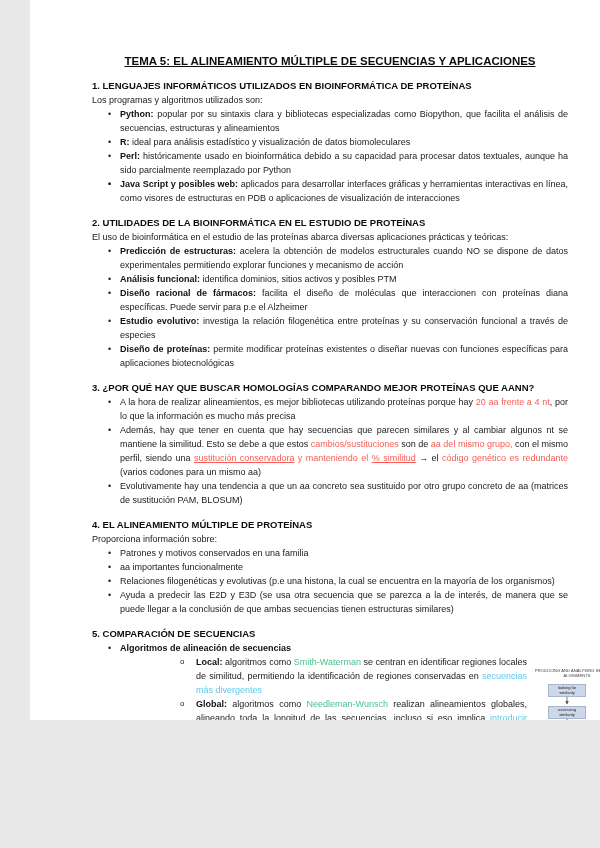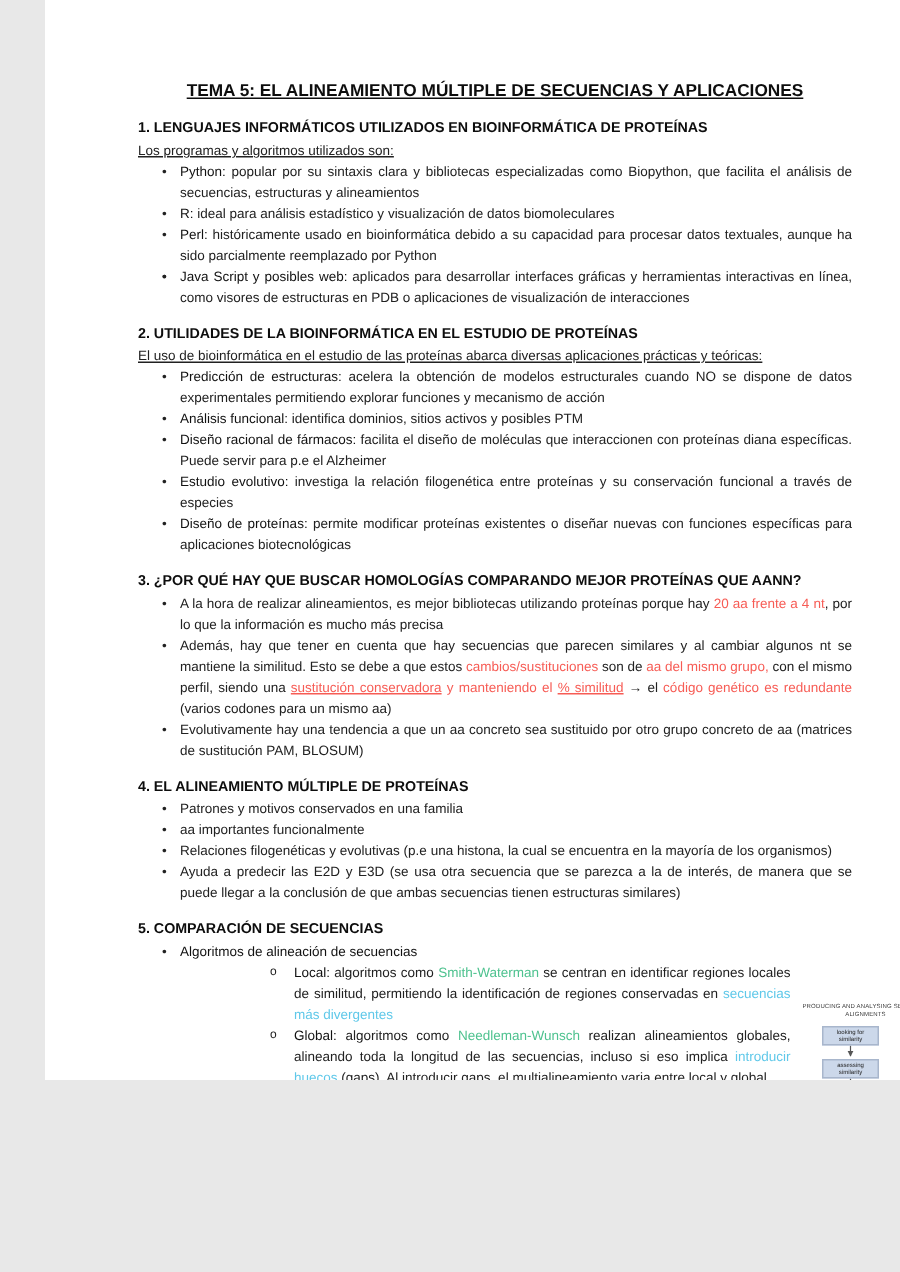--- a/index.html
+++ b/index.html
@@ -14,26 +14,26 @@
   }
   .doc{padding:54px 62px 0 62px;}
   .title{
     font-size:11.5px;font-weight:bold;text-align:center;
     text-decoration:underline;color:#0d0d0d;
     margin:0 0 8px 0;line-height:14px;
   }
   .doc-body{font-size:9px;line-height:14px;}
   .sec{margin-top:11px;}
   .sec .h{font-size:9.5px;font-weight:bold;color:#0d0d0d;line-height:14px;}
-  .intro{text-align:justify;text-decoration:underline;}
+  .intro{text-align:justify;}
   .b1{position:relative;padding-left:28px;text-align:justify;}
   .b1 > .mark{position:absolute;left:16px;top:0;}
   .b2{position:relative;padding-left:104px;margin-right:41px;text-align:justify;}
   .b2 > .mark{position:absolute;left:88px;top:0;font-size:8px;}
-  .seg-b{font-weight:normal;color:#111;}
+  .seg-b{font-weight:bold;color:#111;}
   .seg-r{color:#f75c55;}
   .seg-ru{color:#f75c55;text-decoration:underline;}
   .seg-u{}
   .seg-g{color:#4ec28f;}
   .seg-bl{color:#5fc8e9;}
 
   
   .flow{position:absolute;left:497px;top:668px;width:100px;height:178px;}
   .ftitle{
     position:absolute;top:0;left:0;width:100%;
@@ -76,20 +76,21 @@
           <div class="b1"><span class="mark">•</span><span class="bt"><span class="seg-b">Diseño de proteínas: </span><span>permite modificar proteínas existentes o diseñar nuevas con funciones específicas para aplicaciones biotecnológicas</span></span></div>
         </section>
         <section class="sec">
           <div class="h">3. ¿POR QUÉ HAY QUE BUSCAR HOMOLOGÍAS COMPARANDO MEJOR PROTEÍNAS QUE AANN?</div>
           <div class="b1"><span class="mark">•</span><span class="bt"><span>A la hora de realizar alineamientos, es mejor bibliotecas utilizando proteínas porque hay </span><span class="seg-r">20 aa frente a 4 nt</span><span>, por lo que la información es mucho más precisa</span></span></div>
           <div class="b1"><span class="mark">•</span><span class="bt"><span>Además, hay que tener en cuenta que hay secuencias que parecen similares y al cambiar algunos nt se mantiene la similitud. Esto se debe a que estos </span><span class="seg-r">cambios/sustituciones</span><span> son de </span><span class="seg-r">aa del mismo grupo,</span><span> con el mismo perfil, siendo una </span><span class="seg-ru">sustitución conservadora</span><span class="seg-r"> y manteniendo el </span><span class="seg-ru">% similitud</span><span> → el </span><span class="seg-r">código genético es redundante</span><span> (varios codones para un mismo aa)</span></span></div>
           <div class="b1"><span class="mark">•</span><span class="bt"><span>Evolutivamente hay una tendencia a que un aa concreto sea sustituido por otro grupo concreto de aa (matrices de sustitución PAM, BLOSUM)</span></span></div>
         </section>
         <section class="sec">
           <div class="h">4. EL ALINEAMIENTO MÚLTIPLE DE PROTEÍNAS</div>
+          <div class="intro">Proporciona información sobre:</div>
           <div class="b1"><span class="mark">•</span><span class="bt"><span>Patrones y motivos conservados en una familia</span></span></div>
           <div class="b1"><span class="mark">•</span><span class="bt"><span>aa importantes funcionalmente</span></span></div>
           <div class="b1"><span class="mark">•</span><span class="bt"><span>Relaciones filogenéticas y evolutivas (p.e una histona, la cual se encuentra en la mayoría de los organismos)</span></span></div>
           <div class="b1"><span class="mark">•</span><span class="bt"><span>Ayuda a predecir las E2D y E3D (se usa otra secuencia que se parezca a la de interés, de manera que se puede llegar a la conclusión de que ambas secuencias tienen estructuras similares)</span></span></div>
         </section>
         <section class="sec">
           <div class="h">5. COMPARACIÓN DE SECUENCIAS</div>
           <div class="b1"><span class="mark">•</span><span class="bt"><span class="seg-b">Algoritmos de alineación de secuencias</span></span></div>
           <div class="b2"><span class="mark">o</span><span class="bt"><span class="seg-b">Local: </span><span>algoritmos como </span><span class="seg-g">Smith-Waterman</span><span> se centran en </span><span class="seg-u">identificar regiones locales</span><span> de similitud, permitiendo la identificación de regiones conservadas en </span><span class="seg-bl">secuencias más divergentes</span></span></div>
           <div class="b2"><span class="mark">o</span><span class="bt"><span class="seg-b">Global: </span><span>algoritmos como </span><span class="seg-g">Needleman-Wunsch</span><span> realizan </span><span class="seg-u">alineamientos globales</span><span>, alineando toda la longitud de las secuencias, incluso si eso implica </span><span class="seg-bl">introducir huecos</span><span> (gaps). Al introducir gaps, el multialineamiento varia entre local y global</span></span></div>

